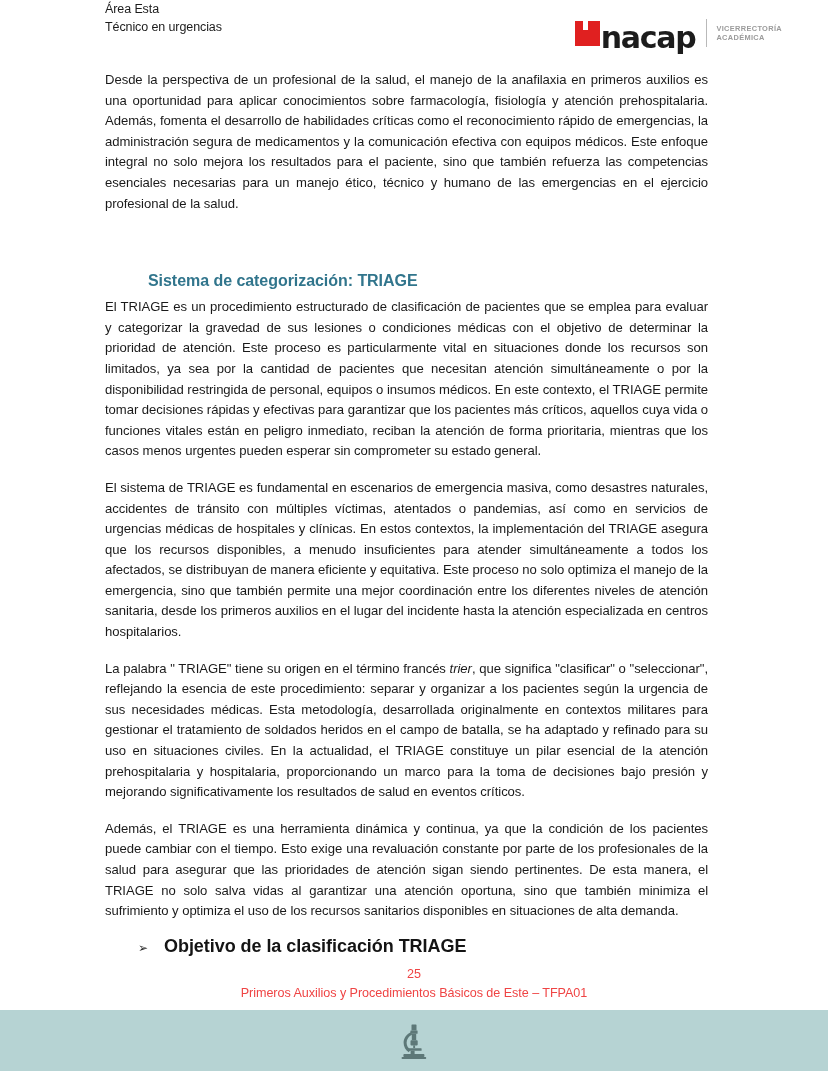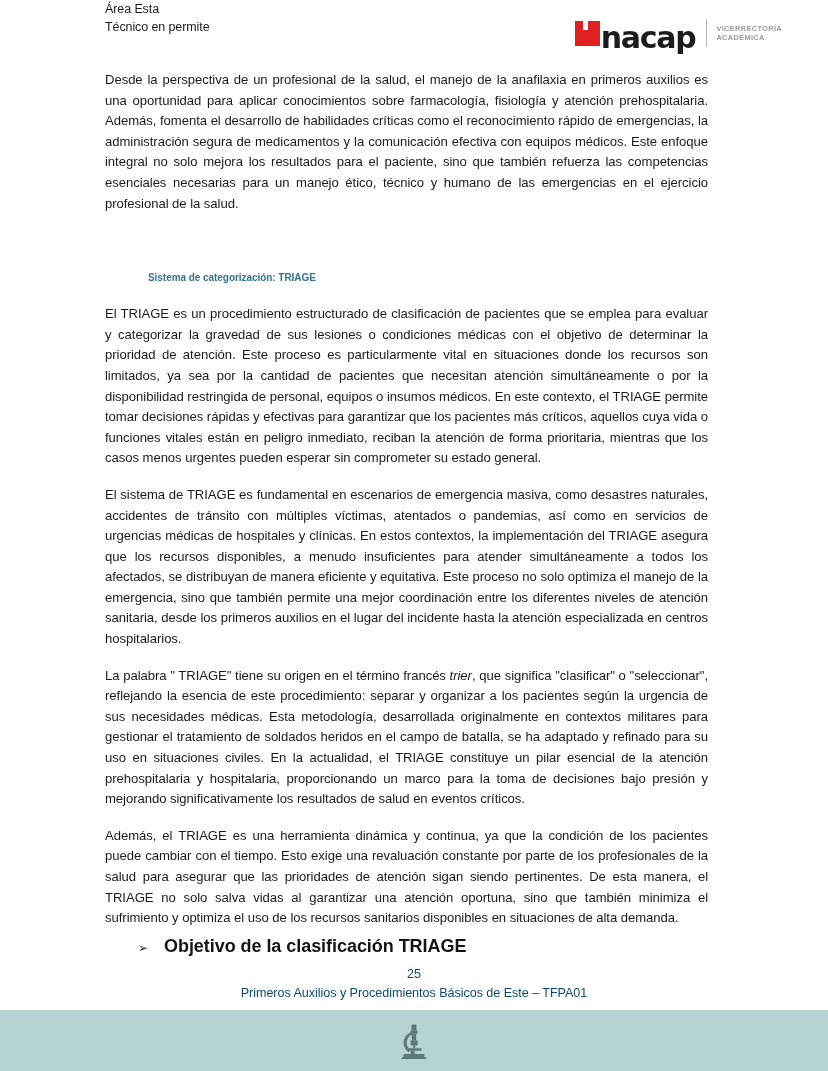--- a/index.html
+++ b/index.html
@@ -101,23 +101,23 @@
     margin: 0 12px 16px 0;
     font-size: 13.1px;
     line-height: 20.6px;
     text-align: justify;
     color: #1a1a1a;
     letter-spacing: -0.05px;
   }
   p.para:last-child { margin-bottom: 0; }
   .gap-before-heading { height: 42px; }
   .section-heading {
-    margin: 0 0 21px 0;
+    margin: 0 0 7px 0;
     padding-left: 43px;
-    font-size: 10px;
+    font-size: 16px;
     font-weight: bold;
     color: #31758c;
     letter-spacing: -0.05px;
   }
 
   
   .bullet-row {
     position: absolute;
     left: 105px;
     top: 936px;
@@ -140,21 +140,21 @@
 
   
   .doc-footer {
     position: absolute;
     left: 0;
     right: 0;
     top: 965px;
     text-align: center;
     font-size: 12.6px;
     line-height: 19px;
-    color: #0c4a6e;
+    color: #ef4444;
   }
   .page-number { letter-spacing: 0px; }
   .footer-title { letter-spacing: -0.05px; }
 
   
   .bottom-band {
     position: absolute;
     left: 0;
     right: 0;
     top: 1010px;
@@ -174,21 +174,21 @@
   }
 </style>
 </head>
 <body>
 
 <div class="page">
 
   <div class="doc-header">
     <div class="header-left">
       <div>Área Esta</div>
-      <div>Técnico en permite</div>
+      <div>Técnico en urgencias</div>
     </div>
 
     <div class="logo-wrap">
       <span class="logo-mark"></span>
       <span class="logo-word">nacap</span>
       <span class="logo-divider"></span>
       <span class="logo-sub">
         <div>VICERRECTORÍA</div>
         <div>ACADÉMICA</div>
       </span>

